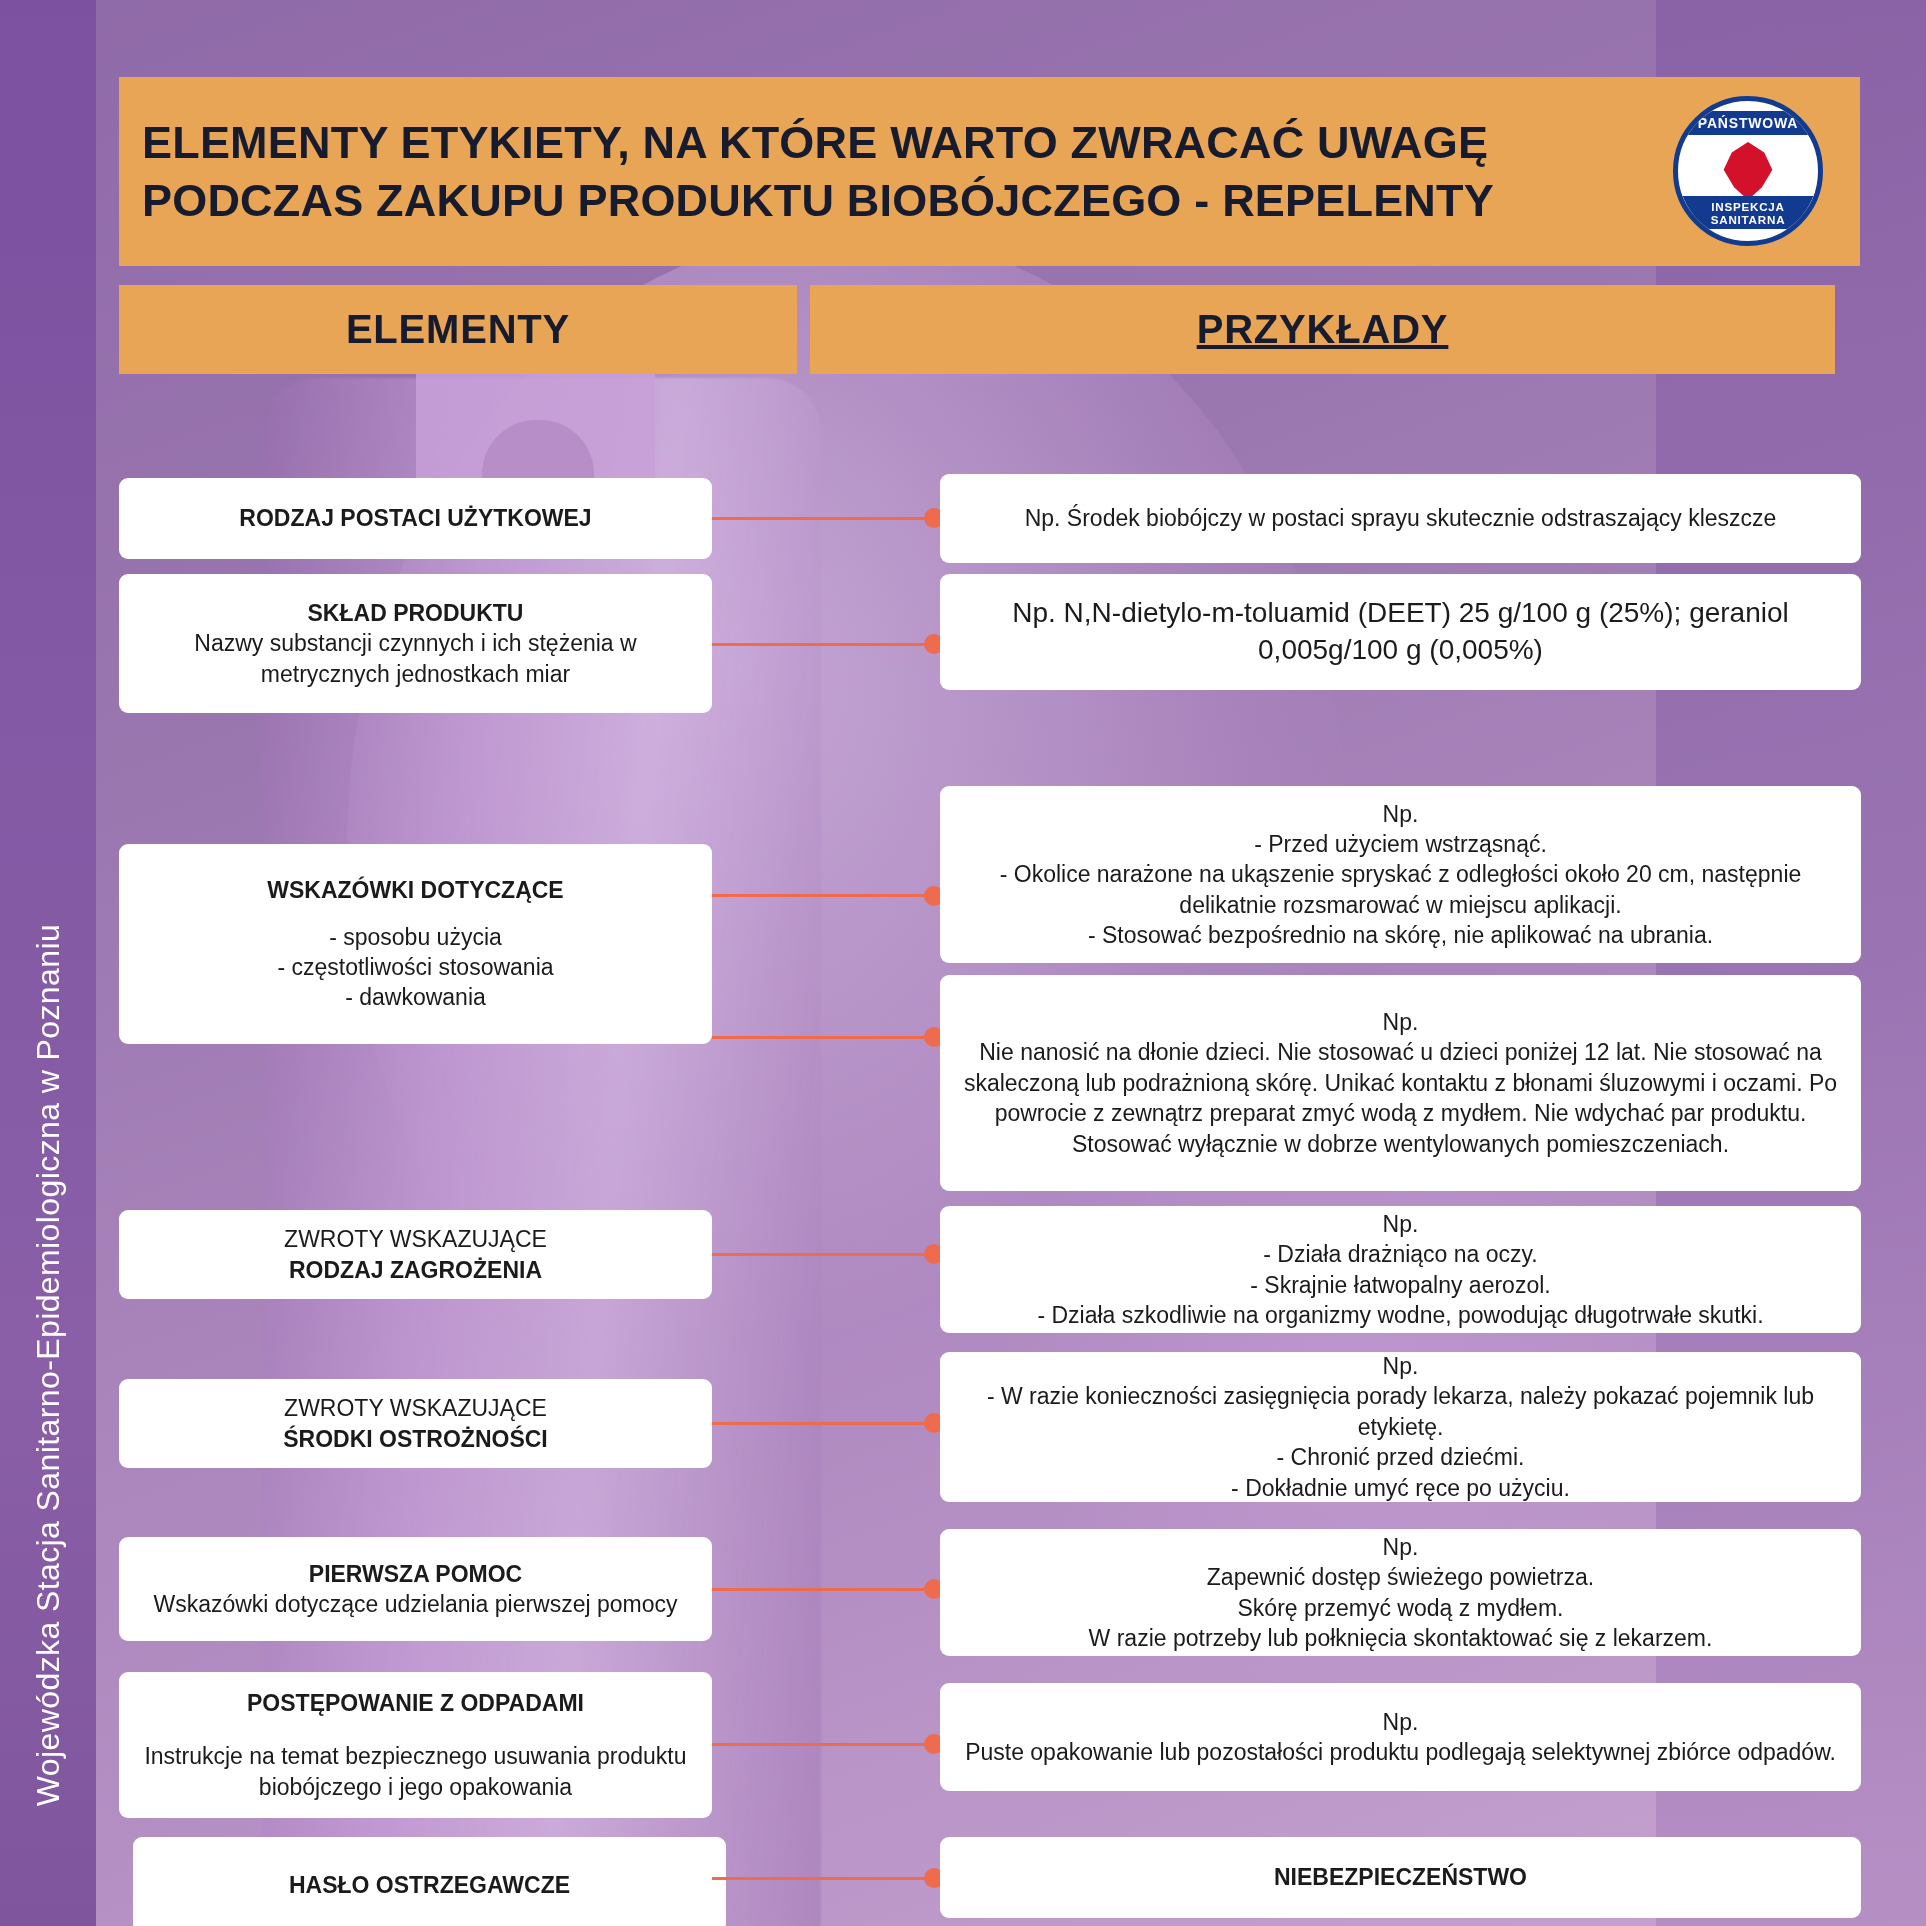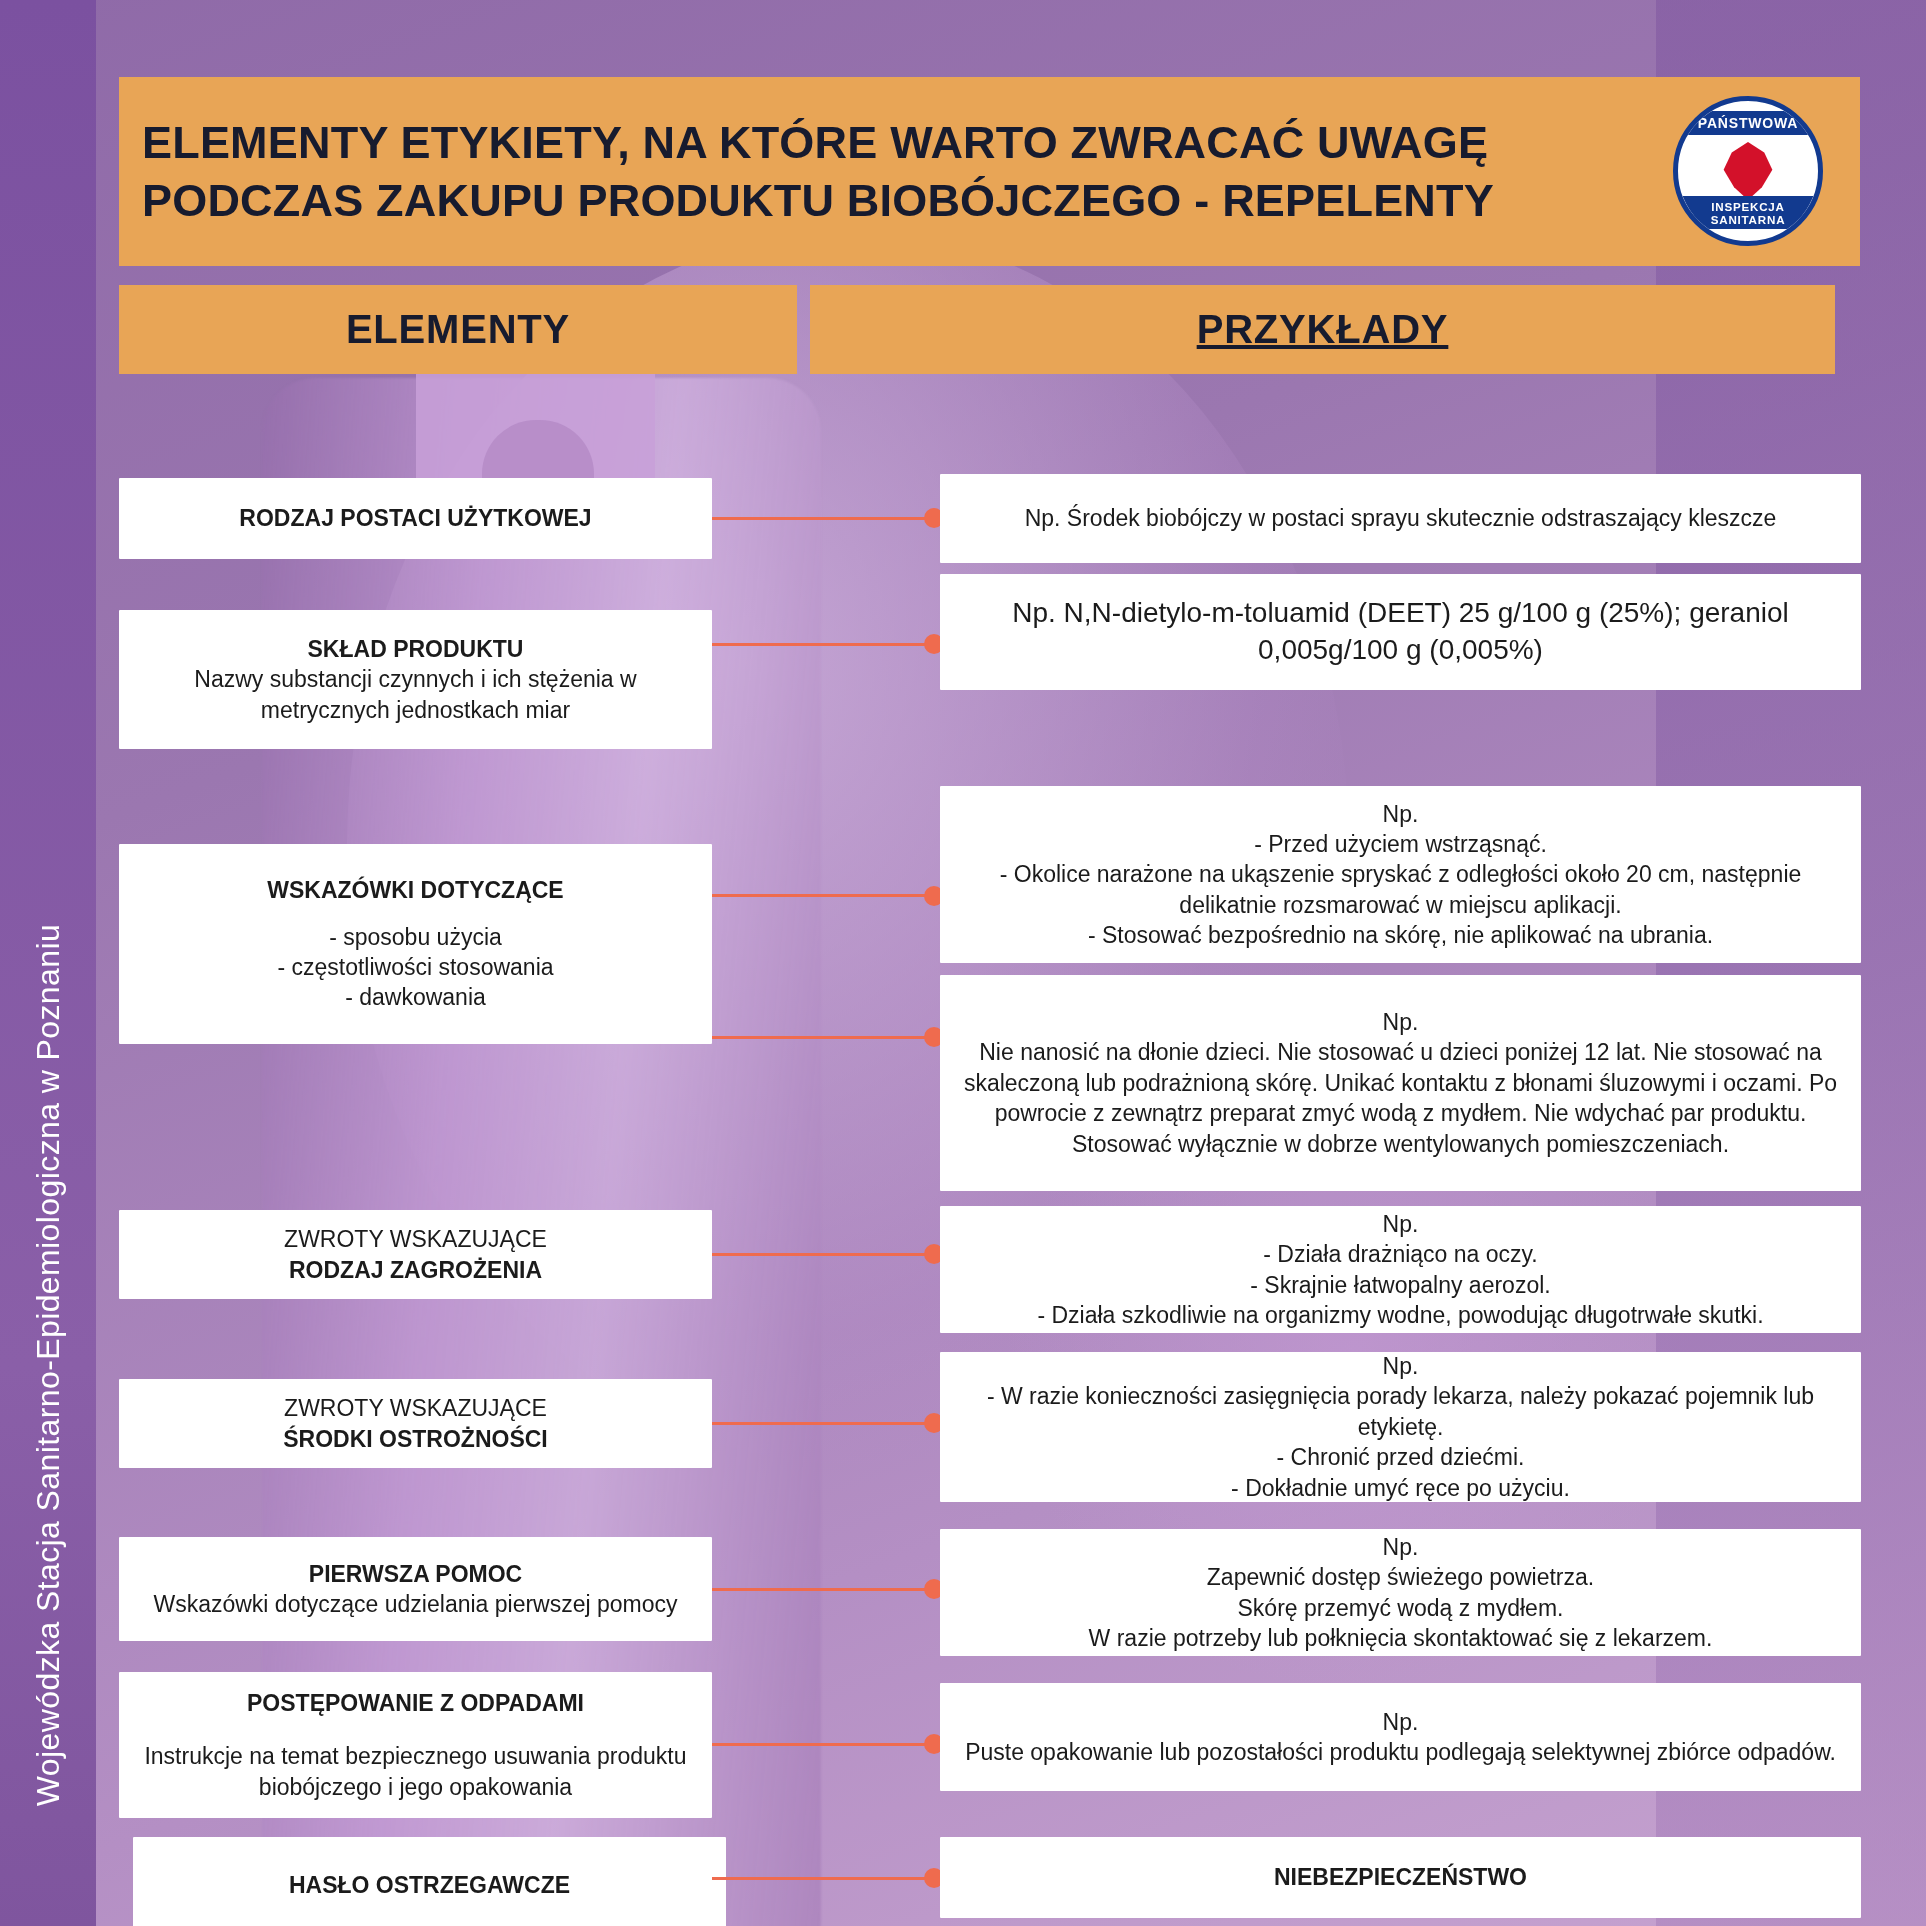--- a/index.html
+++ b/index.html
@@ -168,21 +168,21 @@
     font-weight: bold;
     letter-spacing: 0.8px;
   }
   .col-head.left  { left: 0;    top: 208px; width: 678px; }
   .col-head.right { left: 691px; top: 208px; width: 1025px; text-decoration: underline; }
 
   
   .box {
     position: absolute;
     background: #ffffff;
-    border-radius: 1px;
+    border-radius: 9px;
     box-sizing: border-box;
     display: flex;
     flex-direction: column;
     align-items: center;
     justify-content: center;
     padding: 2px 13px;
     text-align: center;
     color: #1b1b1b;
     font-size: 23px;
     line-height: 1.32;
@@ -238,21 +238,21 @@
 
     <div class="box left" style="top:401px; height:81px;">
       <div class="b">RODZAJ POSTACI UŻYTKOWEJ</div>
     </div>
     <div class="conn" style="left:593px; top:440px; width:239px;"></div>
     <div class="dot" style="left:805px; top:431px;"></div>
     <div class="box right" style="top:397px; height:89px;">
       <div style="white-space:pre-line;">Np. Środek biobójczy w postaci sprayu skutecznie odstraszający kleszcze</div>
     </div>
 
-    <div class="box left" style="top:497px; height:139px;margin-top:36px;">
+    <div class="box left" style="top:497px; height:139px;">
       <div class="b">SKŁAD PRODUKTU</div>
       <div>Nazwy substancji czynnych i ich stężenia w metrycznych jednostkach miar</div>
     </div>
     <div class="conn" style="left:593px; top:566px; width:239px;"></div>
     <div class="dot" style="left:805px; top:557px;"></div>
     <div class="box right" style="top:497px; height:116px; font-size:28px;">
       <div style="white-space:pre-line;">Np.  N,N-dietylo-m-toluamid (DEET) 25 g/100 g (25%); geraniol 0,005g/100 g (0,005%)</div>
     </div>
 
     <div class="box left" style="top:767px; height:200px;">

